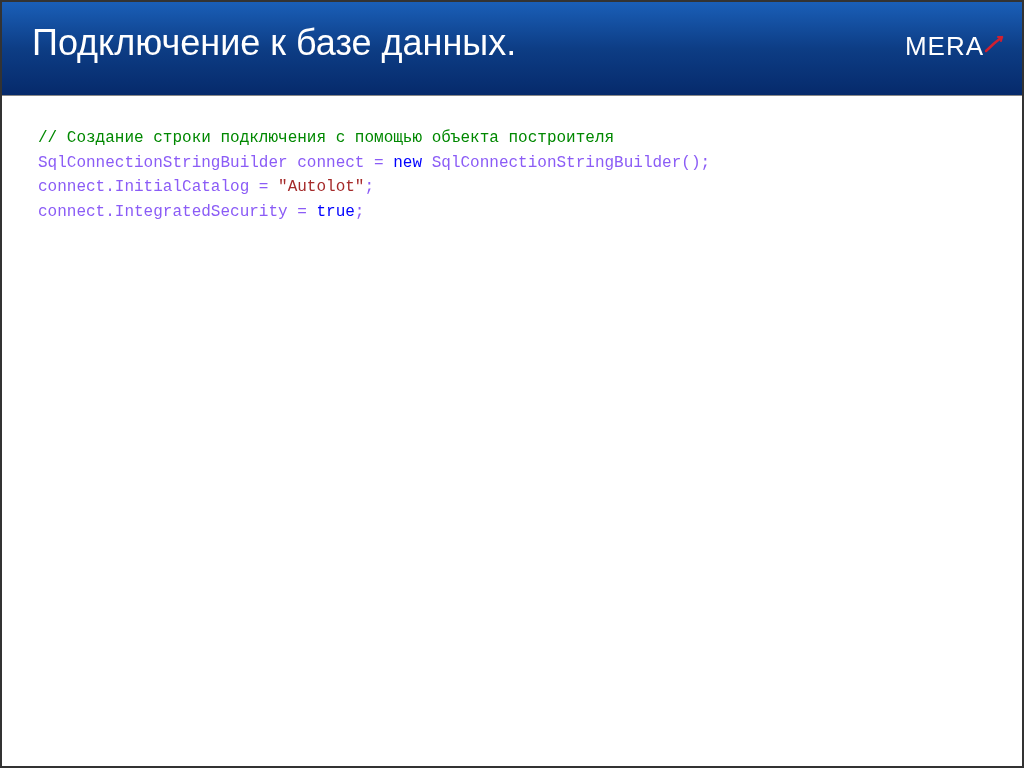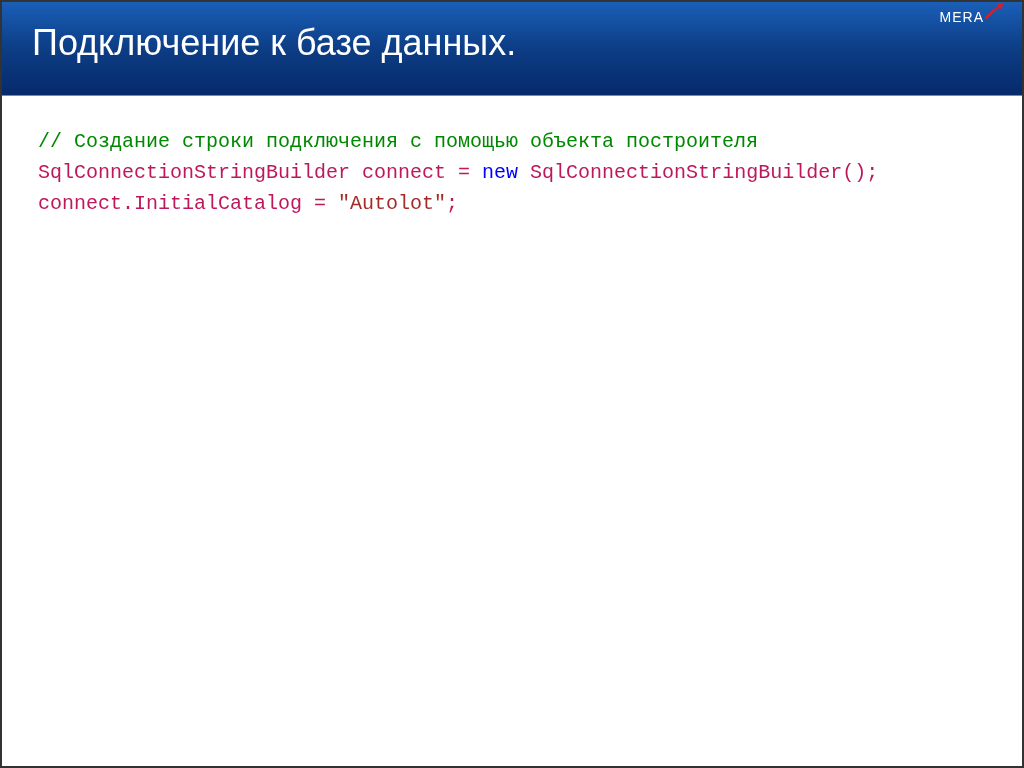--- a/index.html
+++ b/index.html
@@ -22,55 +22,55 @@
       border-bottom: 1px solid #888;
     }
     .header-title {
       color: #ffffff;
       font-size: 36px;
       font-weight: normal;
       line-height: 1.3;
     }
     .logo {
       position: absolute;
-      top: 2px;
+      top: 29px;
       right: 18px;
       color: #ffffff;
-      font-size: 14px;
+      font-size: 26px;
       font-weight: normal;
       letter-spacing: 1px;
       font-family: Arial, sans-serif;
       margin-left: 32px;
     }
     .logo-swoosh {
       display: inline-block;
       position: relative;
       top: -2px;
     }
     .content {
       padding: 30px 36px;
     }
     .code-line {
       font-family: Consolas, 'Courier New', monospace;
-      font-size: 20px;
+      font-size: 16px;
       line-height: 1.55;
       color: #333333;
       white-space: pre;
     }
     .tok-comment {
       color: #008800;
     }
     .tok-keyword {
       color: #0000FF;
     }
     .tok-string {
       color: #A52A2A;
     }
     .tok-default {
-      color: #be185d;
+      color: #8b5cf6;
     }
   </style>
 </head>
 <body>
 
 <div class="header">
   <div class="header-title">
     <span>Подключение к базе данных.</span><br>
   </div>
   <div class="logo">
@@ -81,14 +81,15 @@
       </svg>
     </span>
   </div>
 </div>
 
 <div class="content">
   <div id="code-block">
       <div class="code-line"><span class="tok-comment">// Создание строки подключения с помощью объекта построителя</span></div>
       <div class="code-line"><span class="tok-default">SqlConnectionStringBuilder connect = </span><span class="tok-keyword">new</span><span class="tok-default"> SqlConnectionStringBuilder();</span></div>
       <div class="code-line"><span class="tok-default">connect.InitialCatalog = </span><span class="tok-string">"Autolot"</span><span class="tok-default">;</span></div>
+      <div class="code-line"><span class="tok-default">connect.IntegratedSecurity = </span><span class="tok-keyword">true</span><span class="tok-default">;</span></div>
     </div>
 </div>
 
 </body></html>

